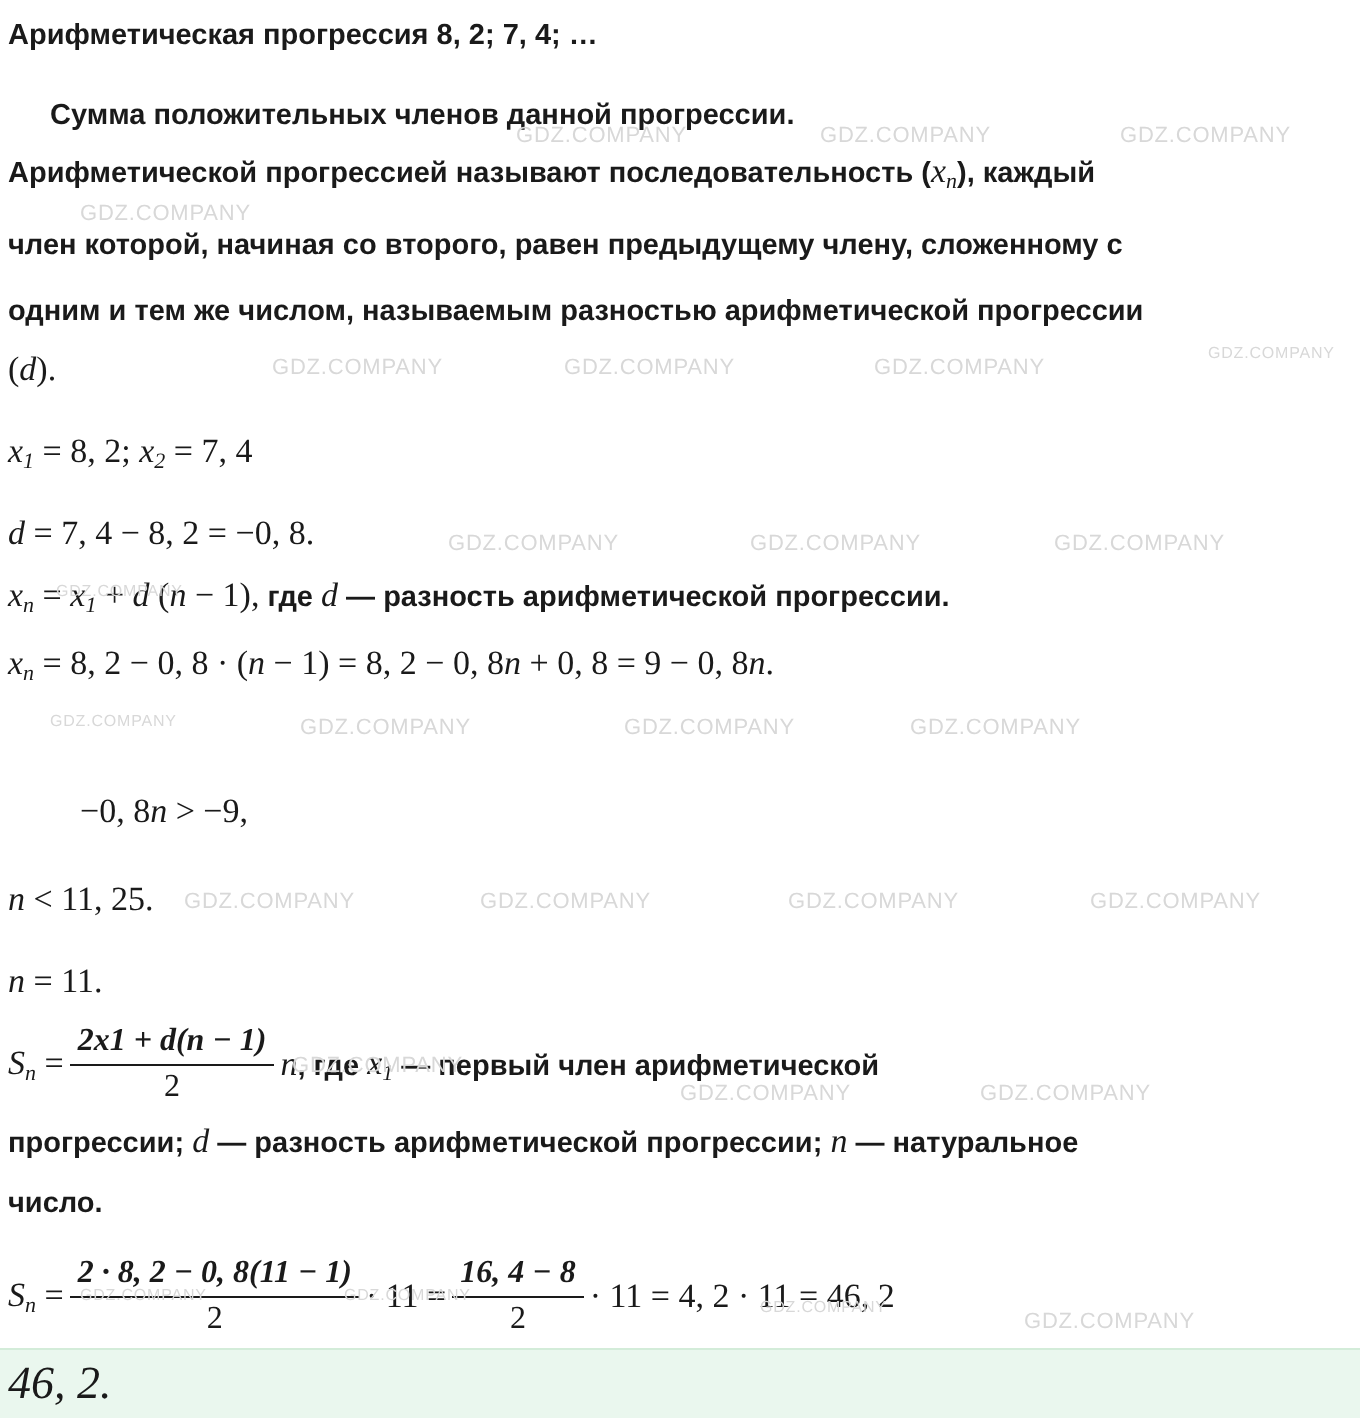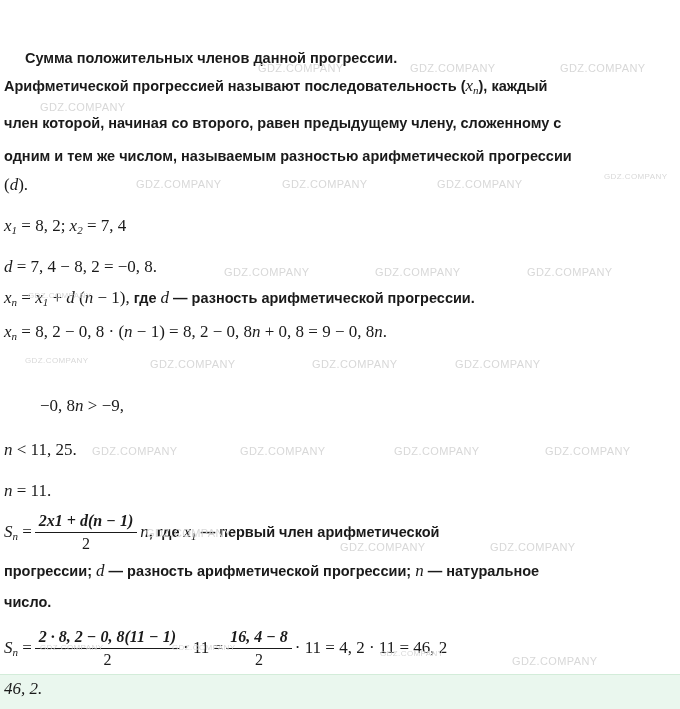--- a/index.html
+++ b/index.html
@@ -83,21 +83,21 @@
     height: 34px;
     background: #eaf7ee;
     border-top: 1px solid #d3ecd9;
   }
   .answer-text {
     position: absolute;
     left: 4px;
     top: 4px;
     font-family: "Liberation Serif", serif;
     font-style: italic;
-    font-size: 17px;
+    font-size: 23px;
     color: #1a1a1a;
   }
   .wm {
     position: absolute;
     font-family: "Liberation Sans", sans-serif;
     font-size: 11px;
     color: #d8d8d8;
     letter-spacing: 0.4px;
     pointer-events: none;
     user-select: none;
@@ -105,20 +105,23 @@
   }
   .wm.small {
     font-size: 8px;
   }
 </style>
 </head>
 <body>
 
 <div class="page">
 
+  <div class="line" style="top:8px;">
+    <span class="txt">Арифметическая прогрессия 8, 2;  7, 4;  …</span>
+  </div>
 
   <div class="line" style="top:48px;margin-left:21px;">
     <span class="txt">Сумма положительных членов данной прогрессии.</span>
   </div>
 
   <div class="line" style="top:76px;">
     <span class="txt">Арифметической прогрессией называют последовательность (</span><span class="math">x<span class="sub">n</span></span><span class="txt">), каждый</span>
   </div>
 
   <div class="line" style="top:113px;">

